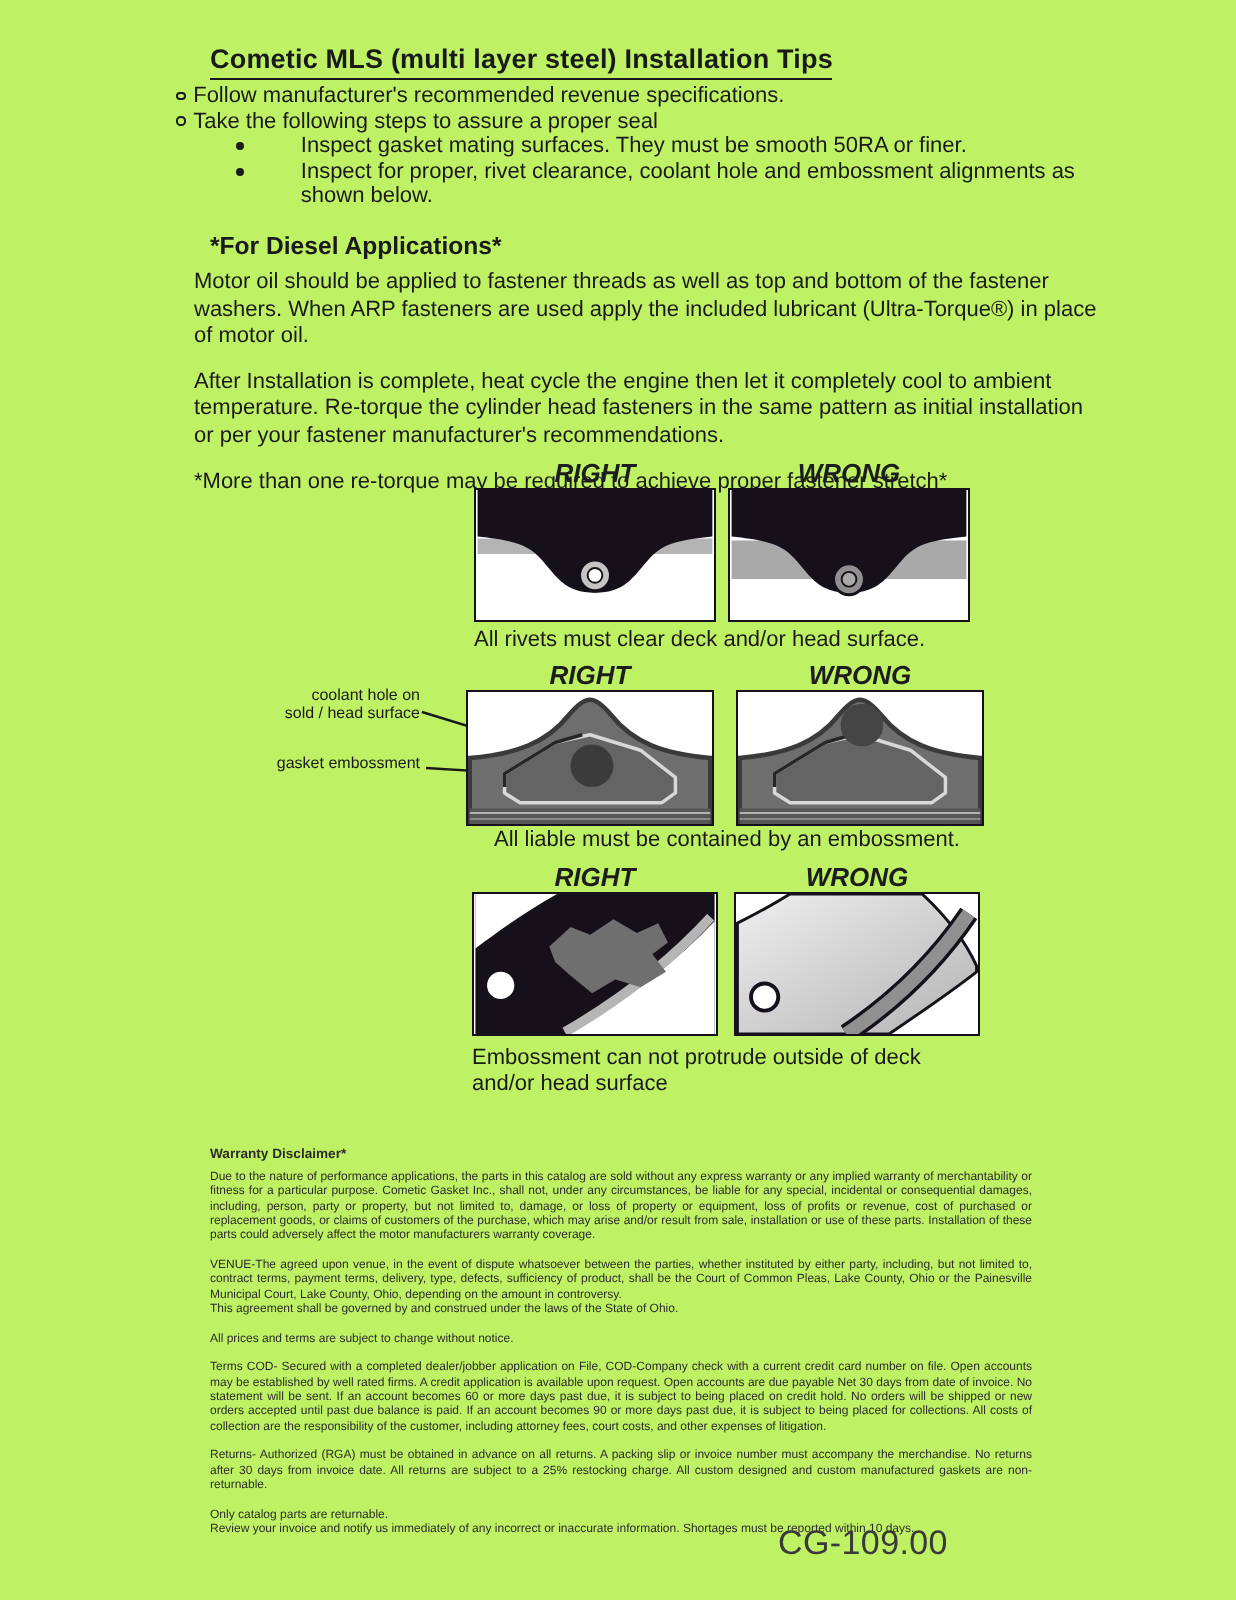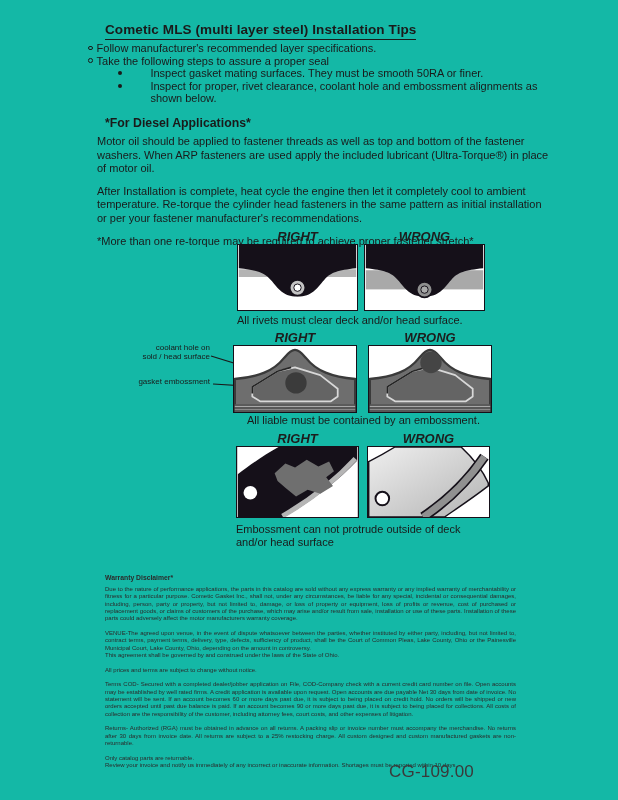--- a/index.html
+++ b/index.html
@@ -1,20 +1,20 @@
 <!DOCTYPE html>
 <html><head>
 <meta charset="utf-8">
 <style>
   * { box-sizing: border-box; }
   html,body { margin:0; padding:0; background:#ffffff; }
   .page {
     position: relative;
     width: 618px; height: 800px;
-    background: #14b8a6;
+    background: #bef264;
     font-family: "Liberation Sans", "DejaVu Sans", sans-serif;
     color: #1a1a1a;
     overflow: hidden;
   }
   
   .title {
     position: absolute; left: 105px; top: 22px;
     font-size: 13.5px; font-weight: bold;
     border-bottom: 1.4px solid #1a1a1a; padding-bottom: 2px;
     letter-spacing: .1px;
@@ -80,21 +80,21 @@
 </head>
 <body>
 
 <div class="page">
 
   <div class="title">Cometic MLS (multi layer steel) Installation Tips</div>
 
   <div class="tips">
     <div class="row">
       <span class="mark-circle"></span>
-      <span>Follow manufacturer's recommended layer specifications.</span>
+      <span>Follow manufacturer's recommended revenue specifications.</span>
     </div>
     <div class="row">
       <span class="mark-circle"></span>
       <span>Take the following steps to assure a proper seal</span>
     </div>
     <div class="row sub">
       <span class="mark-dot"></span>
       <span>Inspect gasket mating surfaces.  They must be smooth 50RA or finer.</span>
     </div>
     <div class="row sub">

